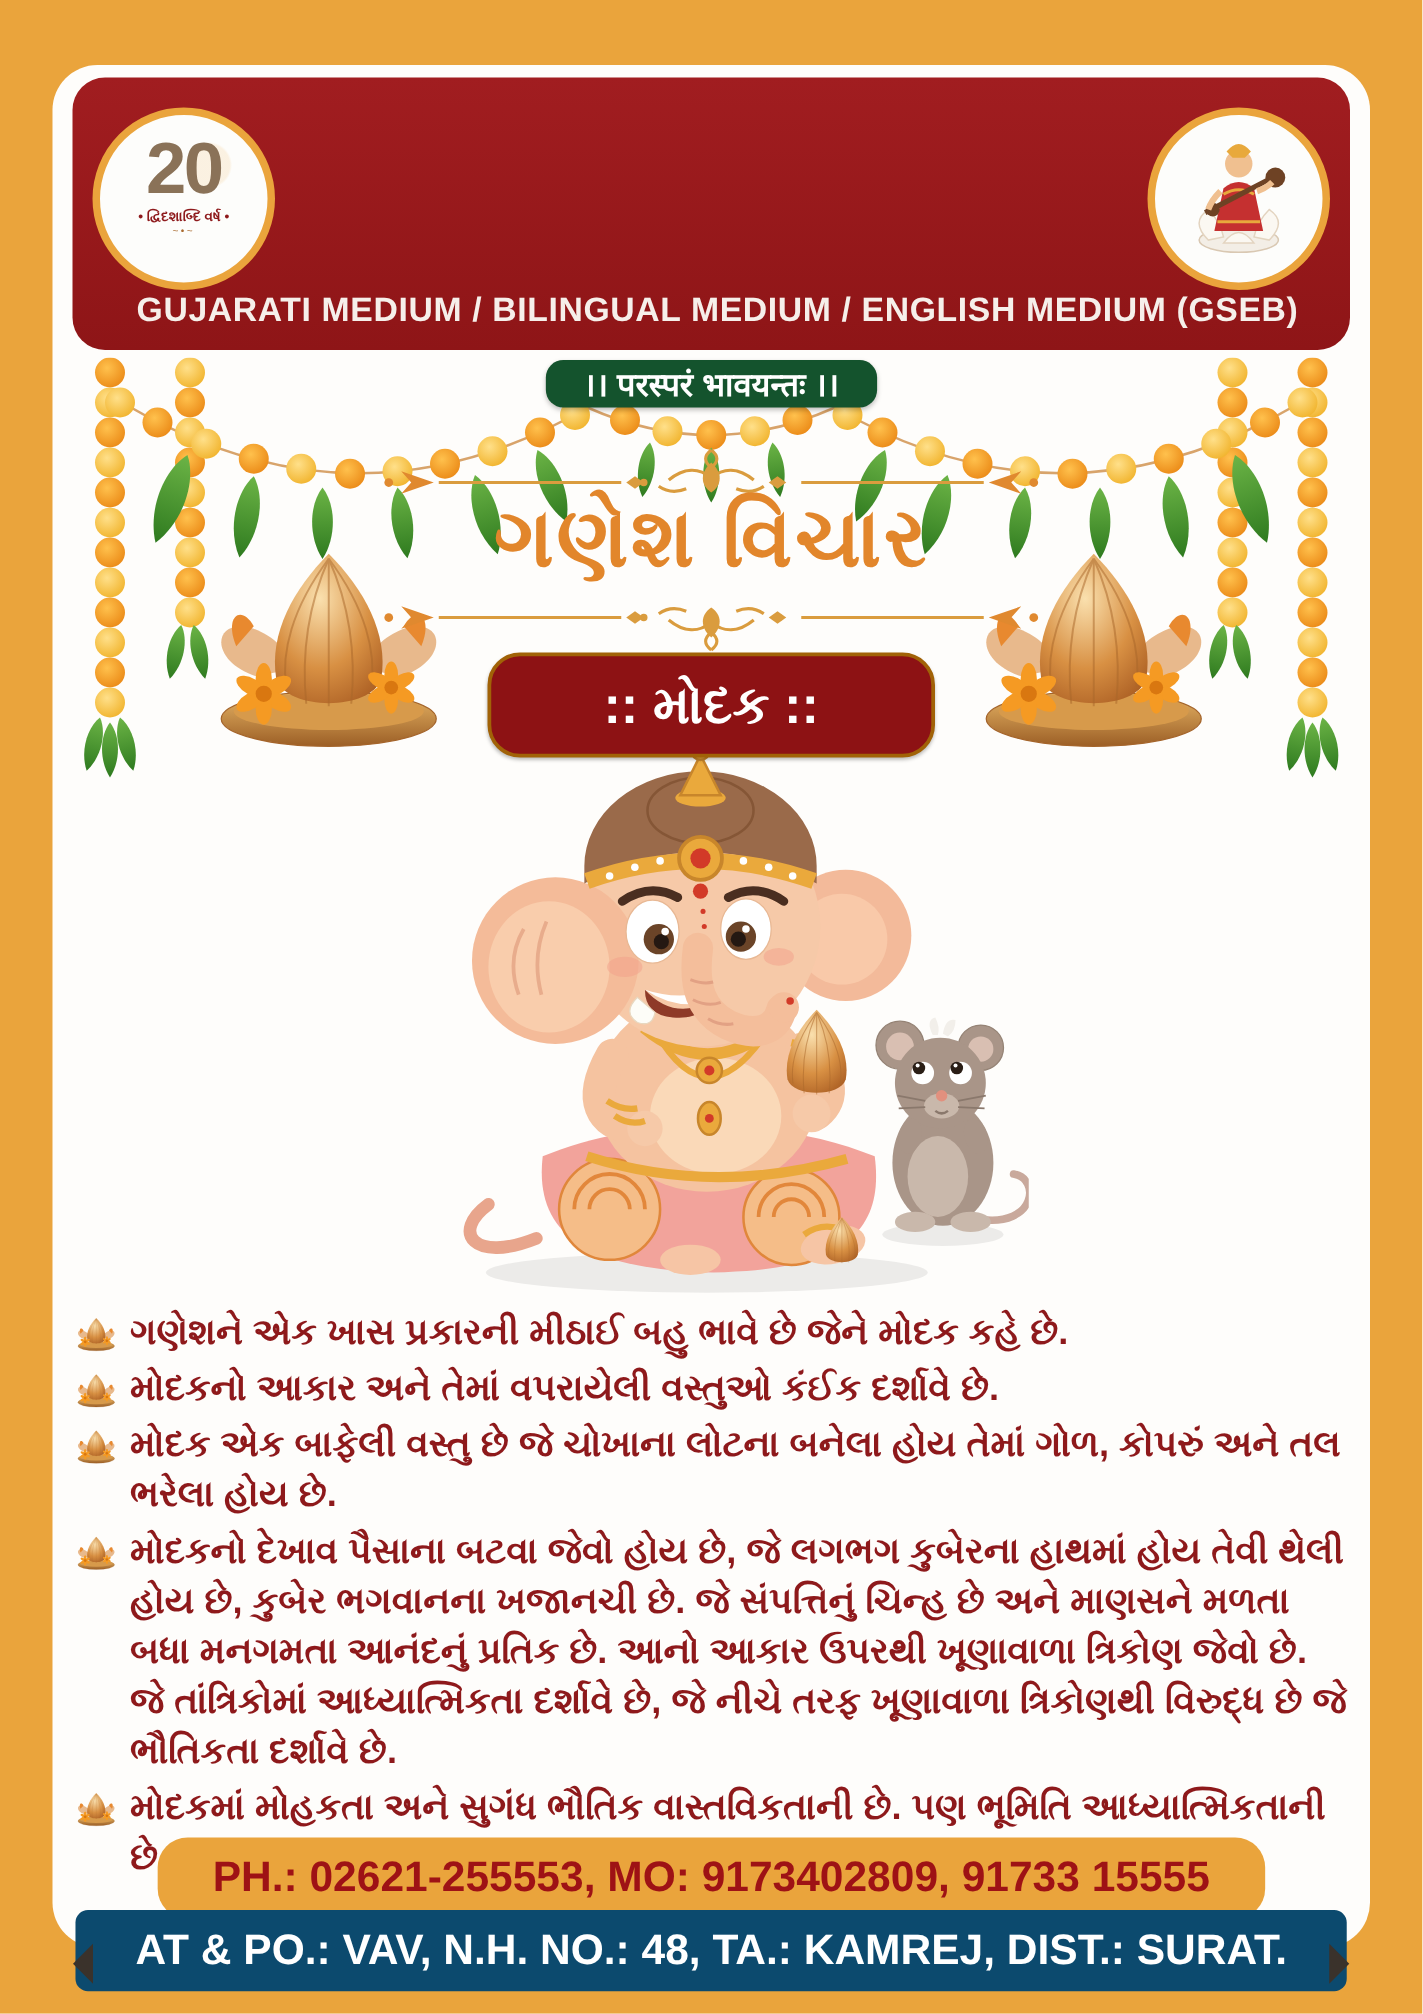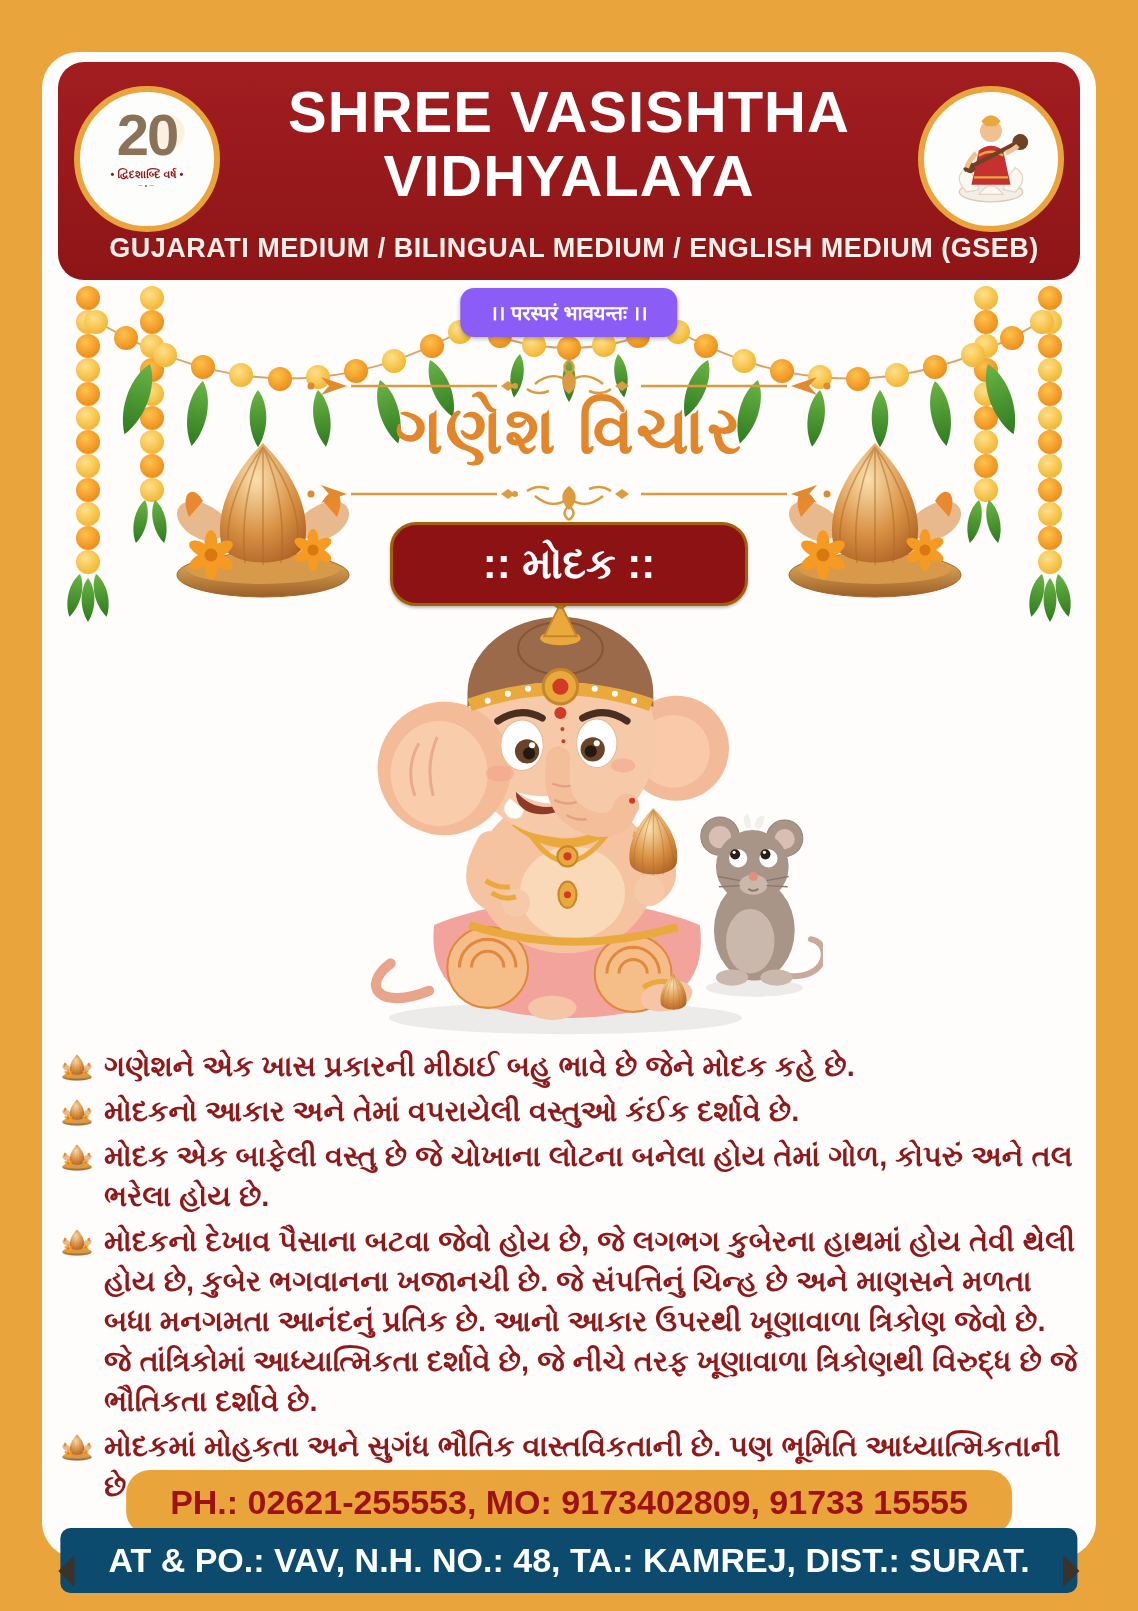--- a/index.html
+++ b/index.html
@@ -13,22 +13,22 @@
   .logo-right{right:16px;}
   .logo svg{display:block;margin:0 auto;}
   .logo20-num{font-size:58px;font-weight:800;color:#8A7258;line-height:1;margin-top:14px;letter-spacing:-2px;
     background:radial-gradient(circle at 65% 45%, #EAA43C22 0 18%, transparent 20%);}
   .logo20-cap{font-size:11px;font-weight:700;color:#8E1A1C;margin-top:4px;}
   .logo20-squig{font-size:8px;color:#A96A2F;letter-spacing:2px;}
   .school-name{position:absolute;left:180px;right:180px;top:18px;text-align:center;color:#FFFFFF;
     font-weight:800;font-size:58px;line-height:1.1;letter-spacing:1px;}
   .mediums{position:absolute;left:0;right:0;bottom:16px;text-align:center;color:#F6EFEA;font-weight:700;font-size:27px;letter-spacing:.5px;padding-left:10px;}
   
-  .motto{position:absolute;left:50%;transform:translateX(-50%);top:288px;background:#8b5cf6;color:#fff;
-    font-weight:700;font-size:20px;padding:11px 30px;border-radius:14px;z-index:3;white-space:nowrap;
+  .motto{position:absolute;left:50%;transform:translateX(-50%);top:288px;background:#14532d;color:#fff;
+    font-weight:700;font-size:26px;padding:1px 30px;border-radius:14px;z-index:3;white-space:nowrap;
     box-shadow:0 2px 4px rgba(0,0,0,.25);}
   
   .garland{position:absolute;left:0;top:286px;width:1138px;height:345px;z-index:1;pointer-events:none;}
   
   .ornament{position:absolute;left:50%;transform:translateX(-50%);width:560px;height:56px;z-index:2;}
   .orn-top{top:356px;}
   .orn-bottom{top:468px;transform:translateX(-50%) scaleY(-1);}
   .page-title{position:absolute;left:0;right:0;top:392px;text-align:center;color:#E2862B;font-size:66px;
     font-weight:800;z-index:2;letter-spacing:2px;}
   
@@ -272,24 +272,20 @@
         <path d="M40,52 Q50,46 60,52" stroke="#E8A93C" fill="none" stroke-width="2"></path>
         <path d="M36,70 H64" stroke="#E8A93C" stroke-width="2"></path>
         <circle cx="50" cy="32" r="9" fill="#F0C090"></circle>
         <path d="M42,24 Q50,14 58,24 L54,28 H46 Z" fill="#E8A93C"></path>
         <line x1="28" y1="64" x2="78" y2="38" stroke="#6E4224" stroke-width="3.4"></line>
         <circle cx="74" cy="41" r="6.5" fill="#6E4224"></circle>
         <circle cx="33" cy="62" r="4.5" fill="#6E4224"></circle>
         <path d="M38,50 Q32,56 30,62" stroke="#F0C090" stroke-width="4" fill="none"></path>
         <path d="M62,50 Q68,48 72,44" stroke="#F0C090" stroke-width="4" fill="none"></path>
       </svg>
-    </div>
-    <div class="school-name">
-      <div>SHREE VASISHTHA</div>
-      <div>VIDHYALAYA</div>
     </div>
     <div class="mediums">GUJARATI MEDIUM / BILINGUAL MEDIUM / ENGLISH MEDIUM (GSEB)</div>
   </div>
 
   <div class="motto">।। परस्परं भावयन्तः ।।</div>
 
   <svg class="ornament orn-top" viewBox="0 0 560 56">
       <use href="#ornDiv"></use>
     </svg>
   <div class="page-title">ગણેશ વિચાર</div>

